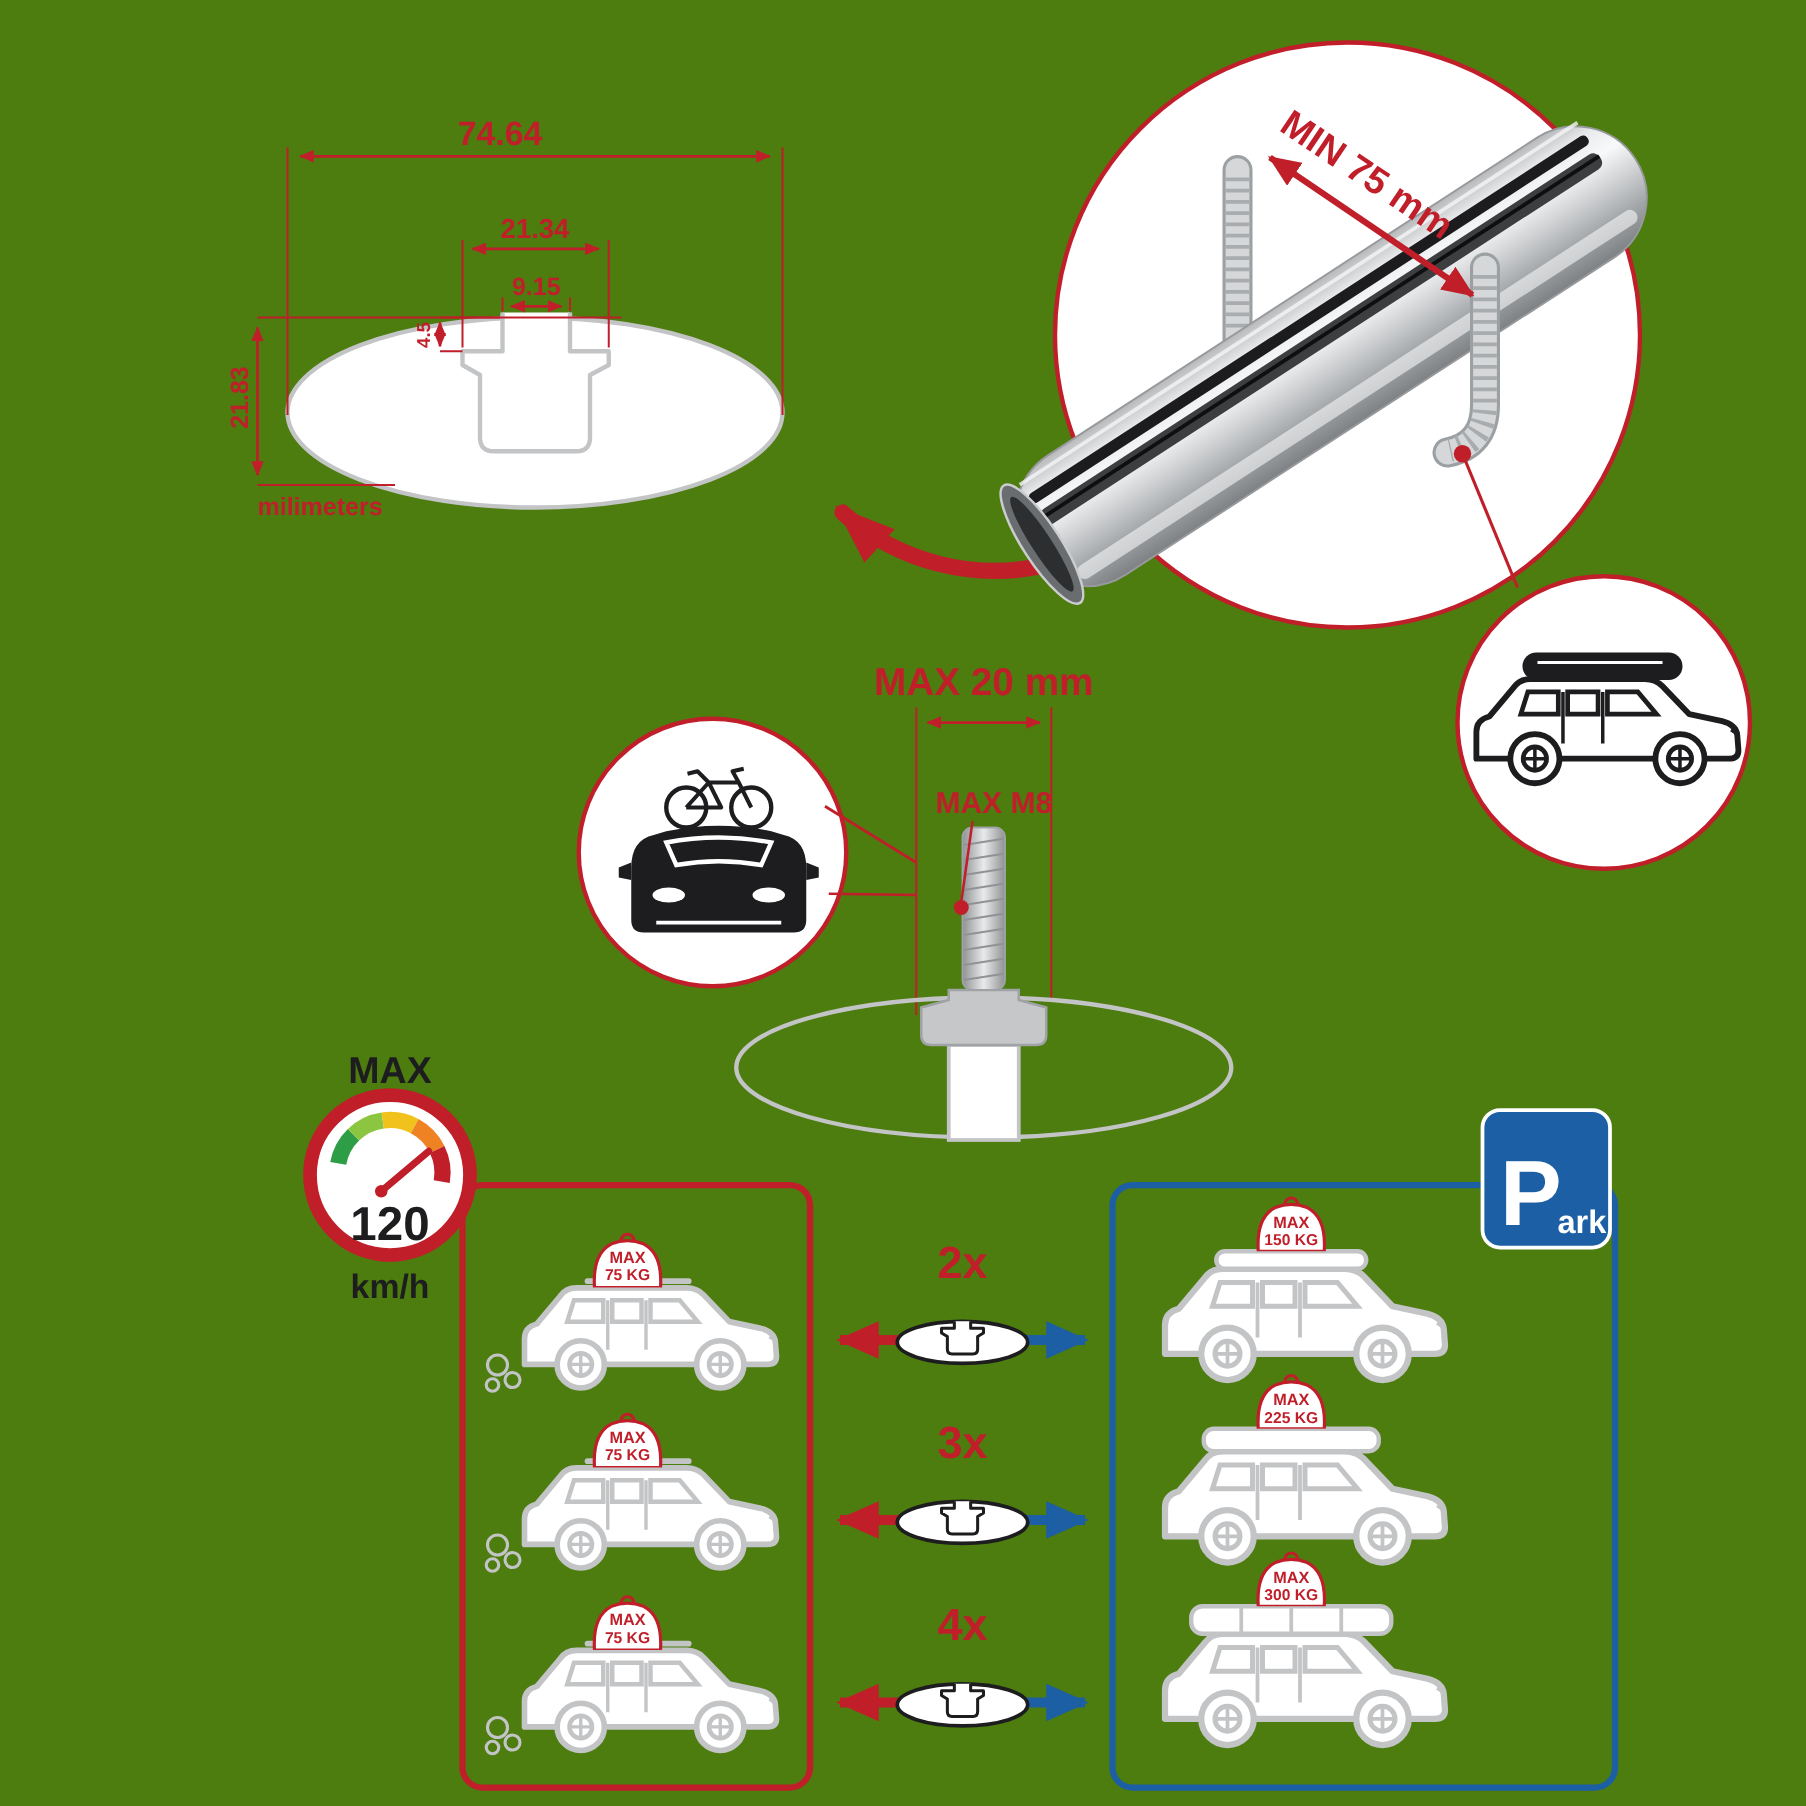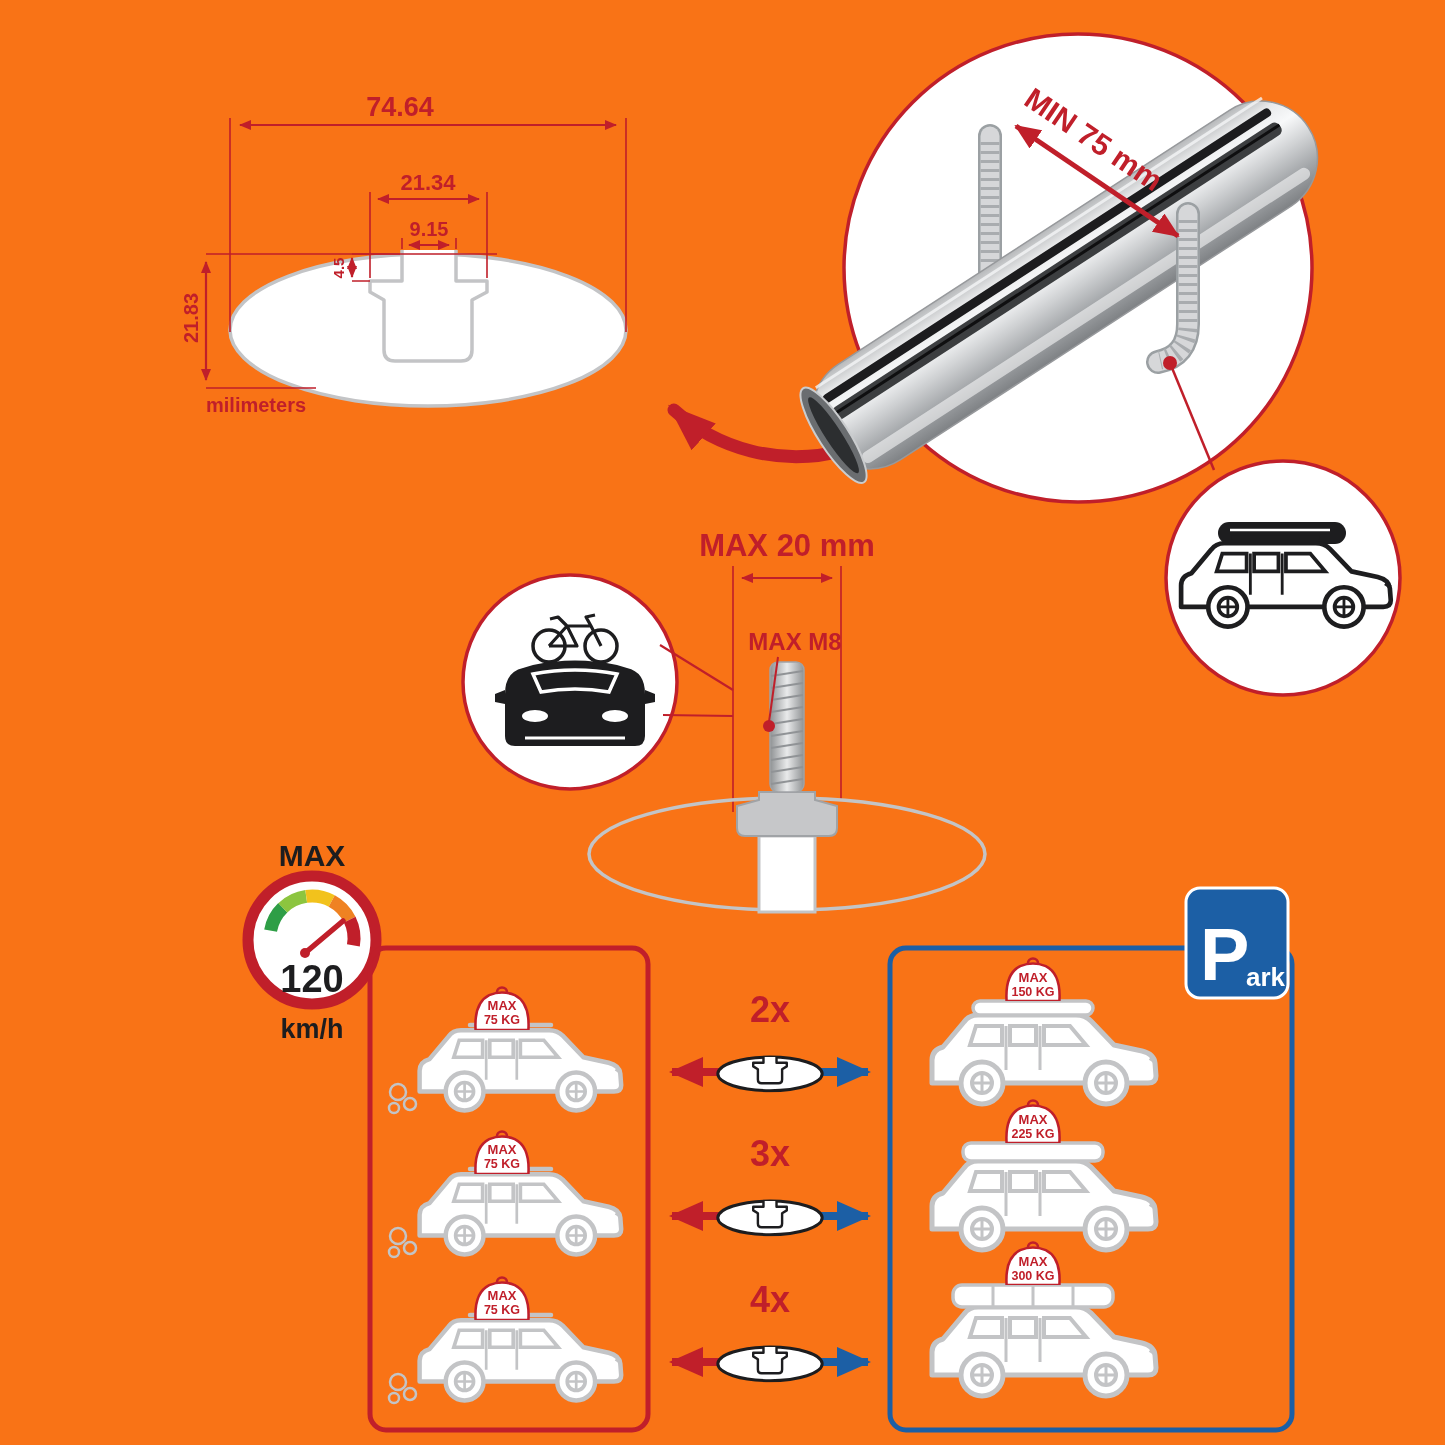--- a/index.html
+++ b/index.html
@@ -1,16 +1,16 @@
 <!DOCTYPE html>
 <html style="--c-red: #c01f2a; --c-blue: #1c5fa5; --c-gray: #c3c4c6; --c-ink: #1d1d1f; --c-gauge-green: #2e9e46; --c-gauge-lime: #8cc53f; --c-gauge-yellow: #f2c21c; --c-gauge-orange: #ef8222; --c-gauge-red: #c01f2a;"><head>
 <meta charset="utf-8">
 <style>
   html,body{margin:0;padding:0;background:#fff}
-  .canvas{position:relative;width:1445px;height:1445px;background:#f97316;overflow:hidden;
+  .canvas{position:relative;width:1445px;height:1445px;background:#4d7c0f;overflow:hidden;
           font-family:"Liberation Sans",sans-serif}
   .canvas > svg{position:absolute;left:0;top:0}
   text{font-family:"Liberation Sans",sans-serif;font-weight:700}
   .am{text-anchor:middle}
   .s-red{stroke:var(--c-red)}   .f-red{fill:var(--c-red)}
   .s-blue{stroke:var(--c-blue)} .f-blue{fill:var(--c-blue)}
   .s-gray{stroke:var(--c-gray)}
   .s-ink{stroke:var(--c-ink)}   .f-ink{fill:var(--c-ink)}
   .f-white{fill:#fff} .f-none{fill:none}
   .t-red{fill:var(--c-red)} .t-ink{fill:var(--c-ink)} .t-white{fill:#fff}

